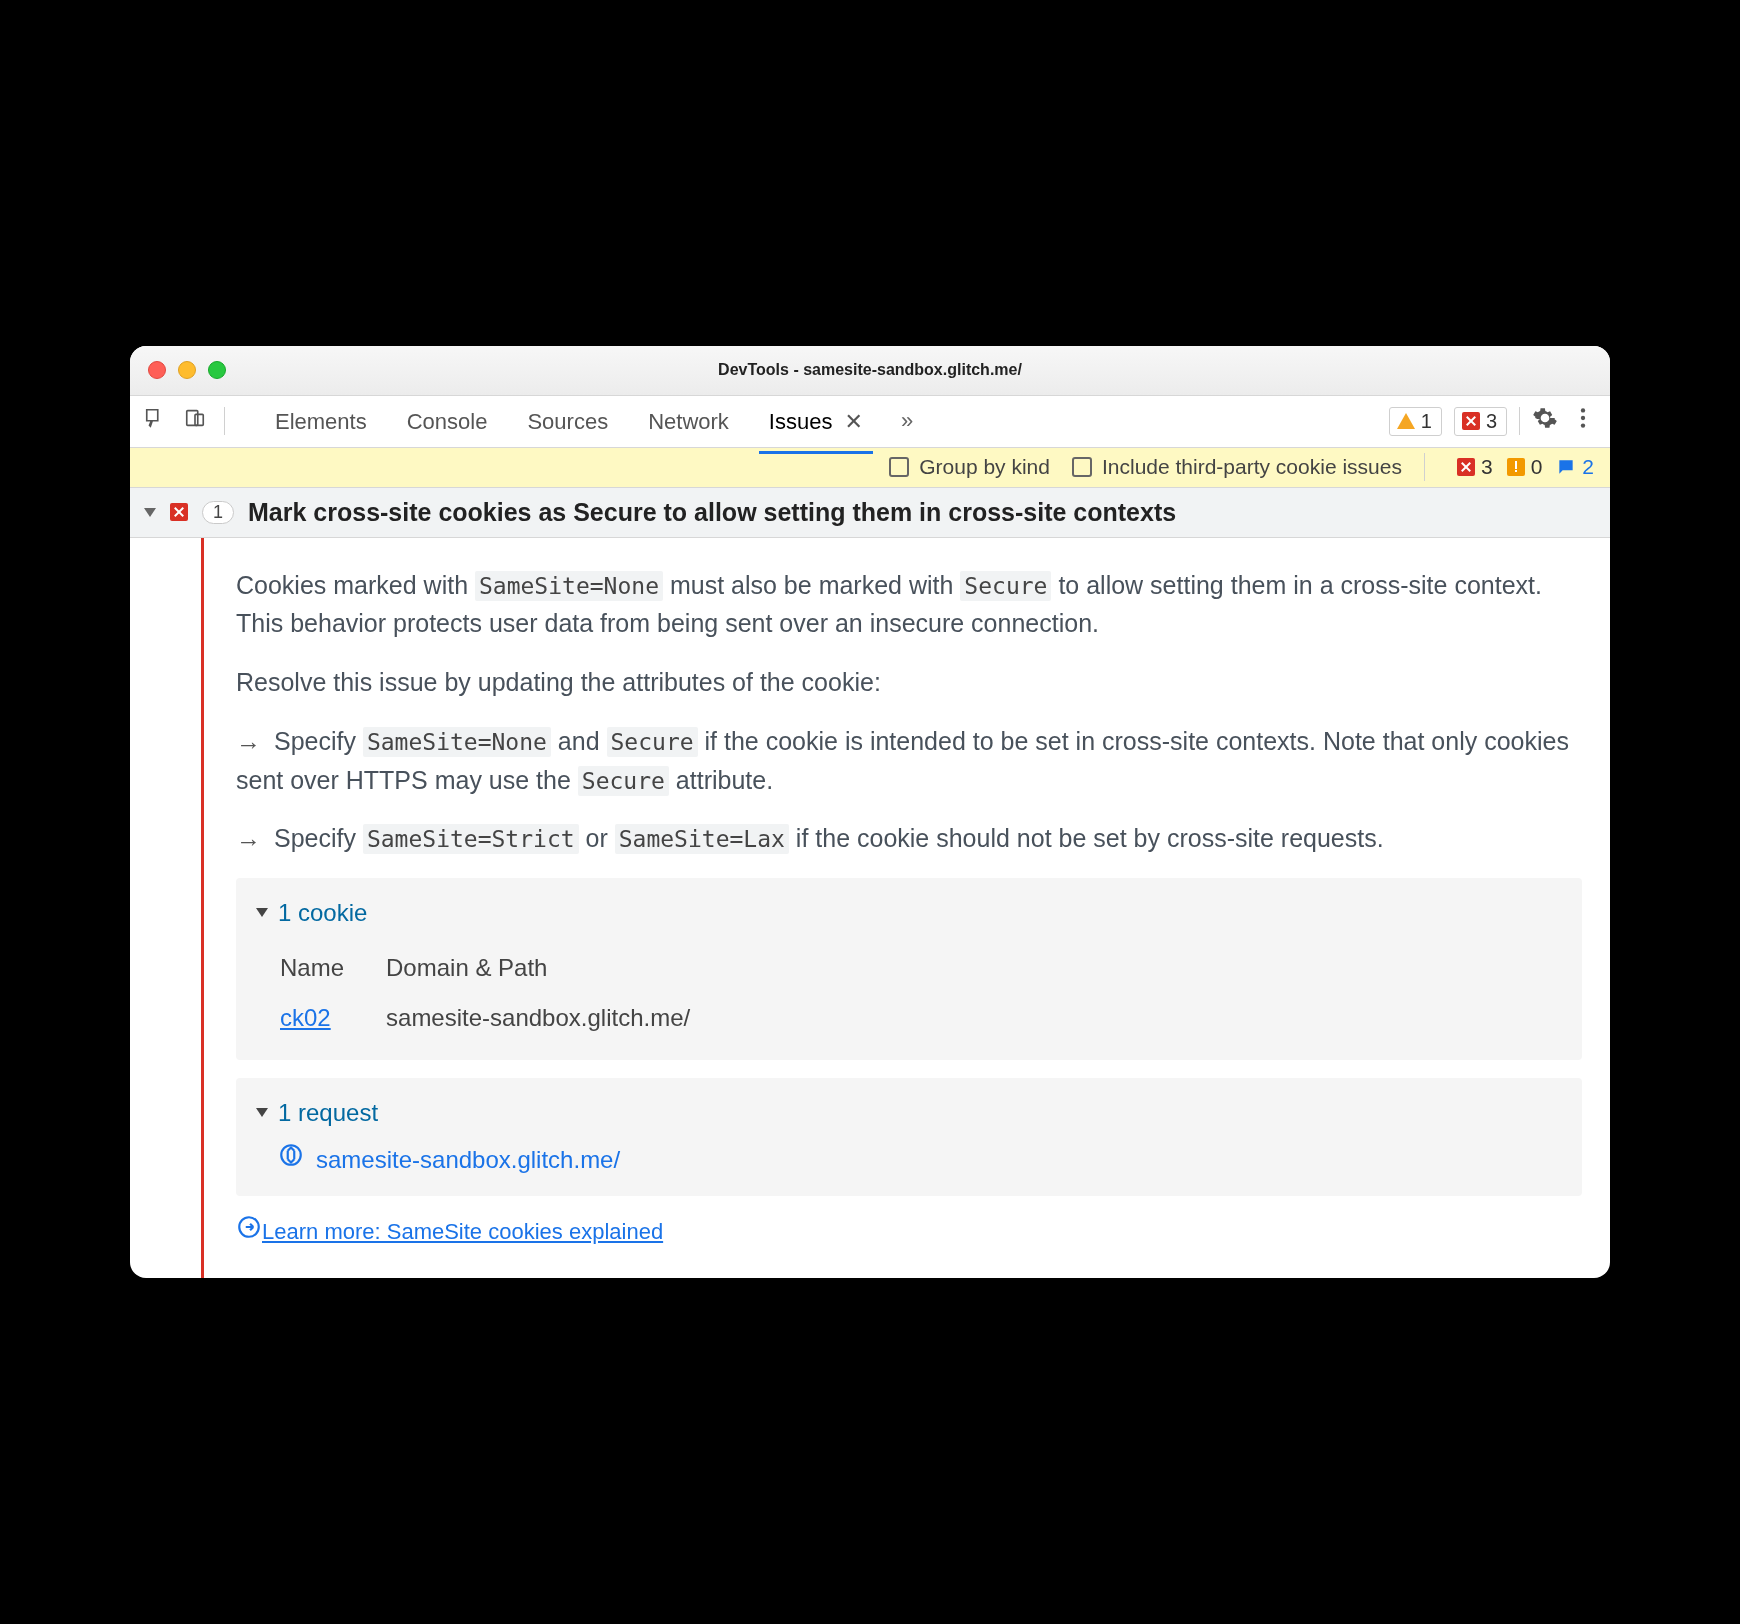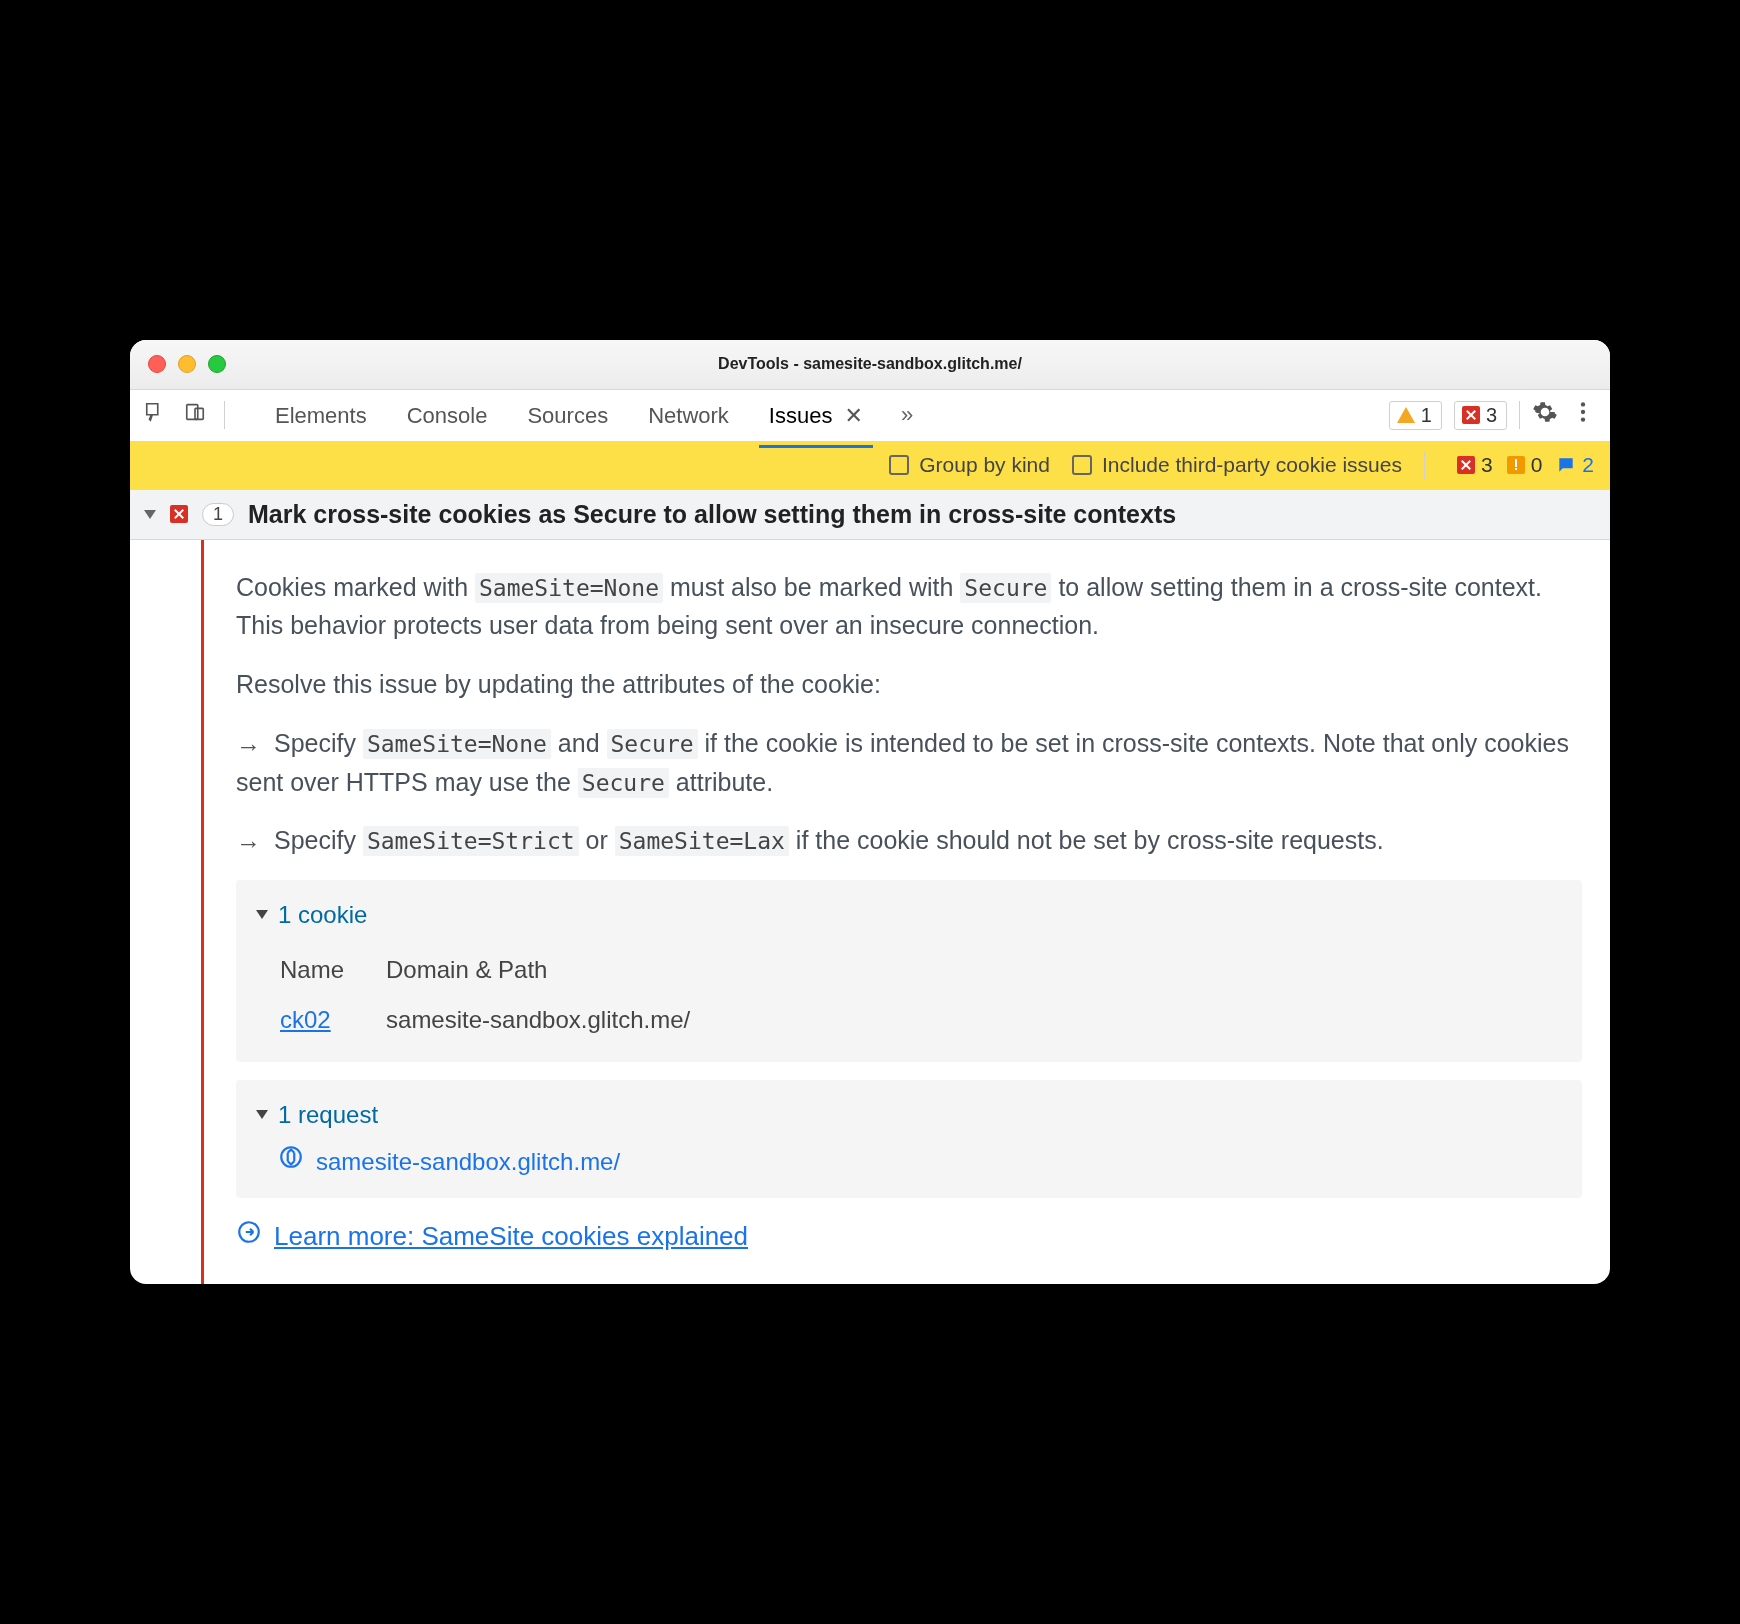--- a/index.html
+++ b/index.html
@@ -89,21 +89,21 @@
   .err-sq::before,.err-sq::after{
     content:"";position:absolute;left:8px;top:3px;width:2px;height:12px;background:#fff;
   }
   .err-sq::before{transform:rotate(45deg);}
   .err-sq::after{transform:rotate(-45deg);}
   .gear, .dots3 { color:#555; }
   .gear svg, .dots3 svg { width:26px;height:26px; fill:#555;}
   .vdiv{width:1px;height:28px;background:#d0d0d0;}
 
   .filterbar{
-    height:48px;background:#fde047;border-bottom:1px solid #d7d7d7;
+    height:40px;background:#fef9c3;border-bottom:1px solid #d7d7d7;
     display:flex;align-items:center;justify-content:flex-end;gap:22px;
     padding:0 16px;font-size:21px;color:#444;
   }
   .chk{display:flex;align-items:center;gap:10px;}
   .chk-box{width:20px;height:20px;border:2px solid #666;border-radius:3px;}
   .mini-badges{display:flex;align-items:center;gap:14px;margin-left:10px;}
   .mb{display:inline-flex;align-items:center;gap:6px;font-size:21px;color:#333;}
   .exclaim-sq{width:18px;height:18px;background:#f29900;border-radius:2px;position:relative;display:inline-block;}
   .exclaim-sq::before{content:"";position:absolute;left:8px;top:3px;width:2px;height:8px;background:#fff;}
   .exclaim-sq::after{content:"";position:absolute;left:8px;top:12px;width:2px;height:2px;background:#fff;}
@@ -146,21 +146,21 @@
   .res-box{
     background:#f5f5f5;border-radius:4px;padding:16px 20px 18px;margin-bottom:18px;
   }
   .res-head{display:flex;align-items:center;gap:10px;font-size:24px;color:#0369a1;margin-bottom:10px;}
   .tri-dn{width:0;height:0;border-left:6px solid transparent;border-right:6px solid transparent;border-top:9px solid #444;display:inline-block;}
   .tbl{font-size:24px;color:#444;margin-left:22px;}
   .tbl th{text-align:left;font-weight:400;color:#444;padding:6px 40px 6px 0;}
   .tbl td{padding:4px 40px 4px 0;}
   .link{color:#1a73e8;text-decoration:underline;cursor:pointer;}
   .req-row{display:flex;align-items:center;gap:12px;margin-left:22px;font-size:24px;}
-  .learn{display:flex;align-items:center;gap:12px;margin-top:10px;font-size:26px;}
+  .learn{display:flex;align-items:center;margin-top:10px;font-size:22px;}
   .circ-arr svg{width:26px;height:26px;fill:none;stroke:#1a73e8;stroke-width:2;}
 
   .select-ico svg{width:22px;height:22px;fill:none;stroke:#555;stroke-width:1.8;}
   .device-ico svg{width:22px;height:22px;fill:none;stroke:#555;stroke-width:1.8;}
 </style>
 </head>
 <body>
 
 <div class="window">
 

